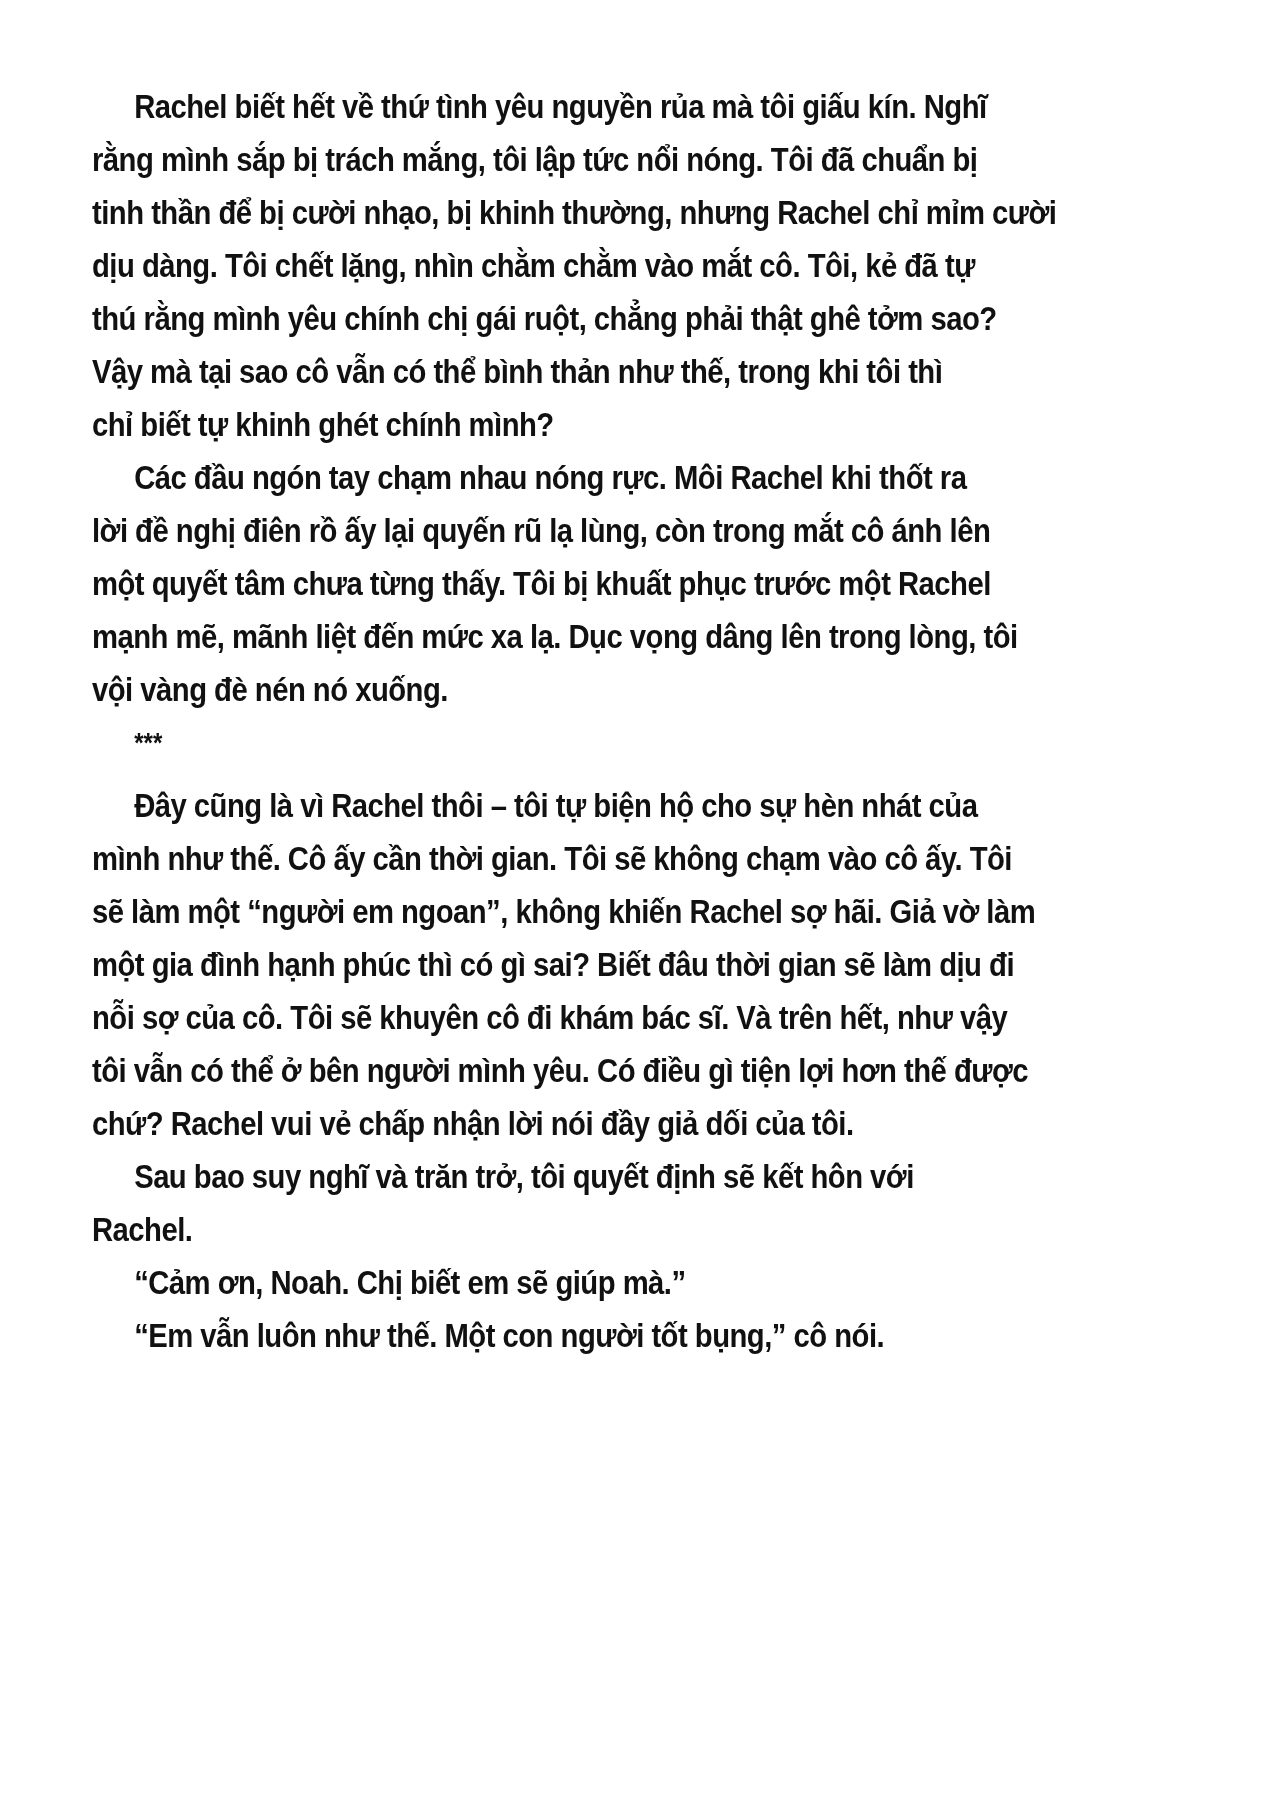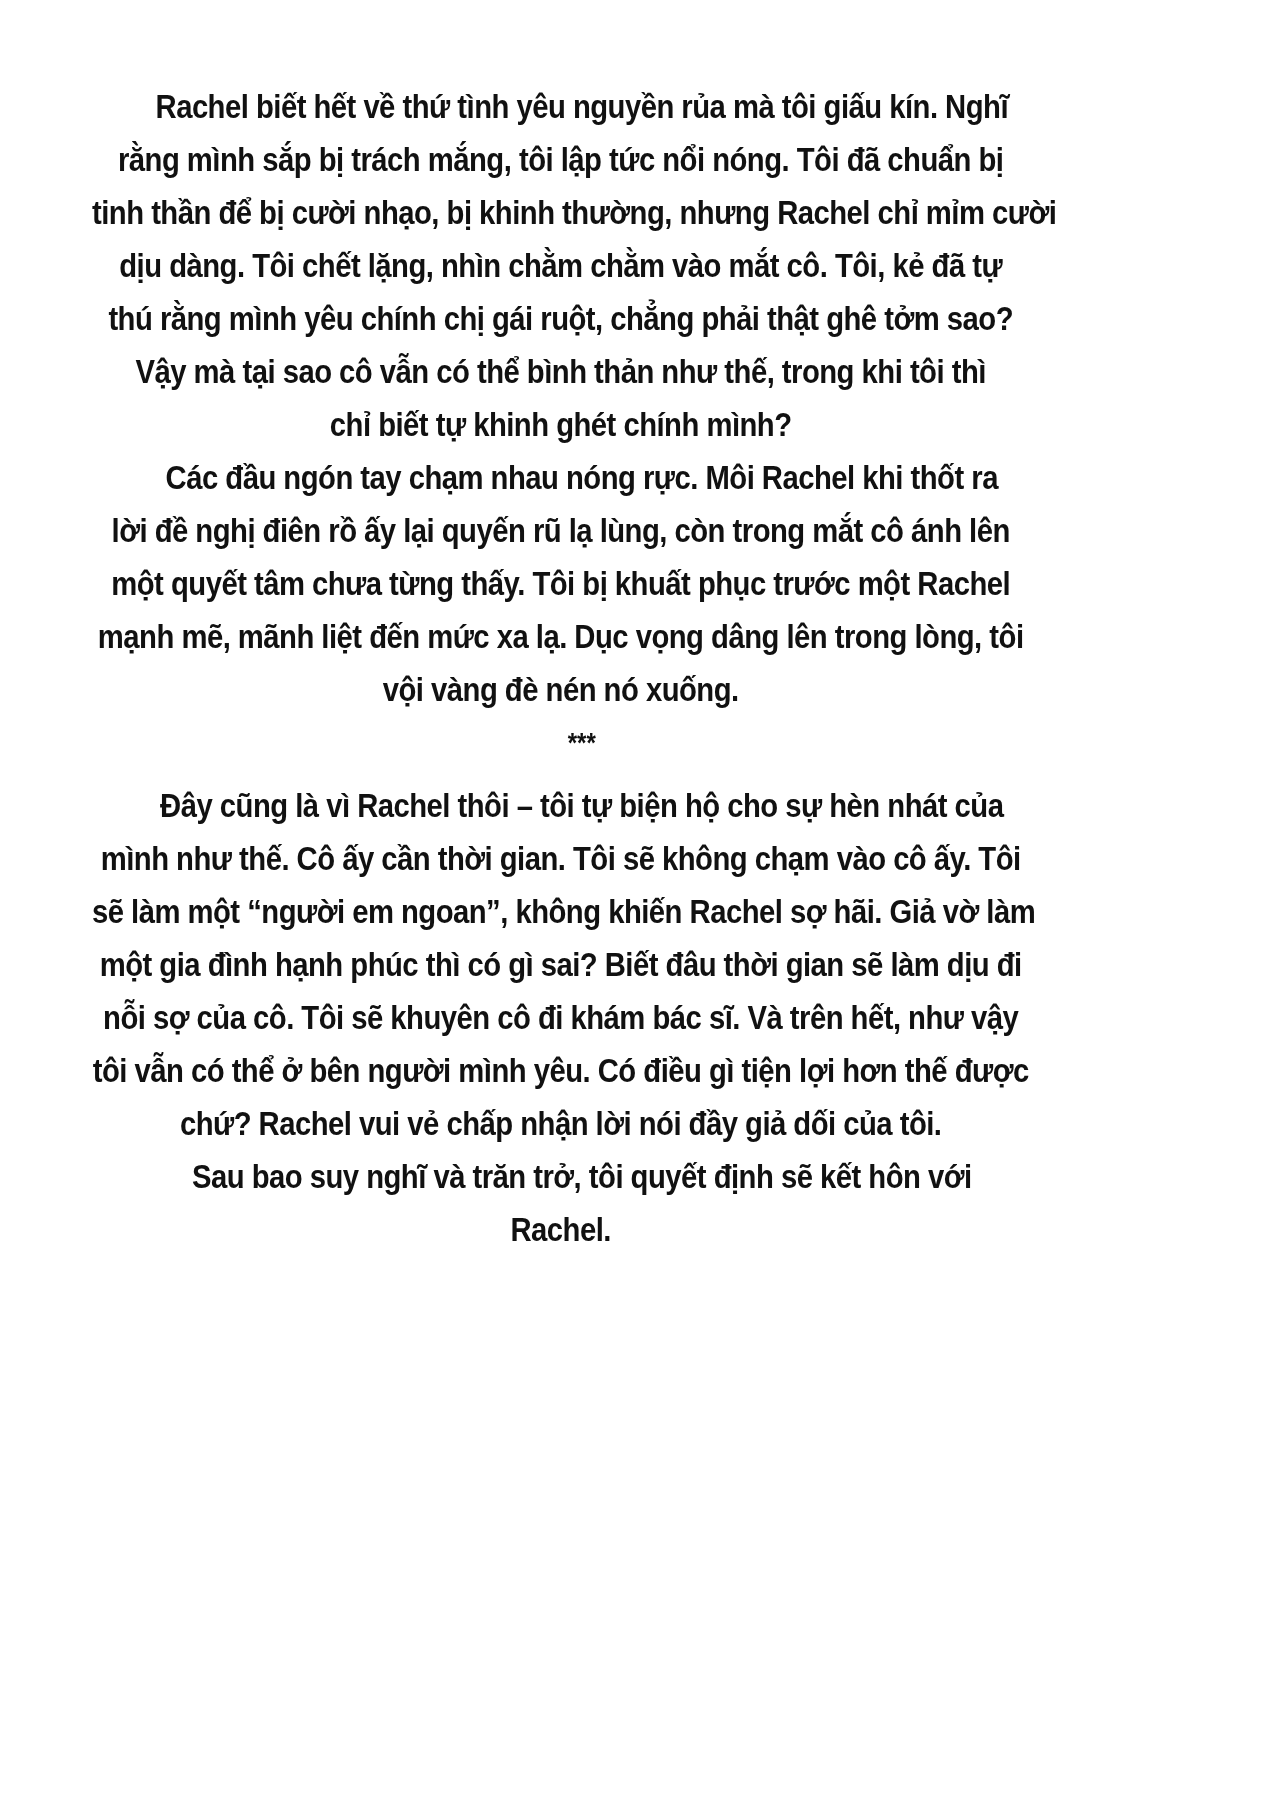--- a/index.html
+++ b/index.html
@@ -13,21 +13,20 @@
       position: relative;
       overflow: hidden;
     }
     .page {
       position: absolute;
       left: 0;
       top: 0;
       width: 1265px;
       height: 1800px;
       background: #ffffff;
-      text-align: center;
     }
     .text-block {
       position: absolute;
       left: 92px;
       top: 80px;
       width: 1090px;
     }
     .line {
       display: block;
       height: 53px;
@@ -91,16 +90,22 @@
       <span class="line">nỗi sợ của cô. Tôi sẽ khuyên cô đi khám bác sĩ. Và trên hết, như vậy</span>
       <span class="line">tôi vẫn có thể ở bên người mình yêu. Có điều gì tiện lợi hơn thế được</span>
       <span class="line">chứ? Rachel vui vẻ chấp nhận lời nói đầy giả dối của tôi.</span>
     </div>
 
     <div>
       <span class="line indent">Sau bao suy nghĩ và trăn trở, tôi quyết định sẽ kết hôn với</span>
       <span class="line">Rachel.</span>
     </div>
 
+    <div>
+      <span class="line indent">“Cảm ơn, Noah. Chị biết em sẽ giúp mà.”</span>
+    </div>
 
+    <div>
+      <span class="line indent">“Em vẫn luôn như thế. Một con người tốt bụng,” cô nói.</span>
+    </div>
 
   </div>
 </div>
 
 </body></html>

